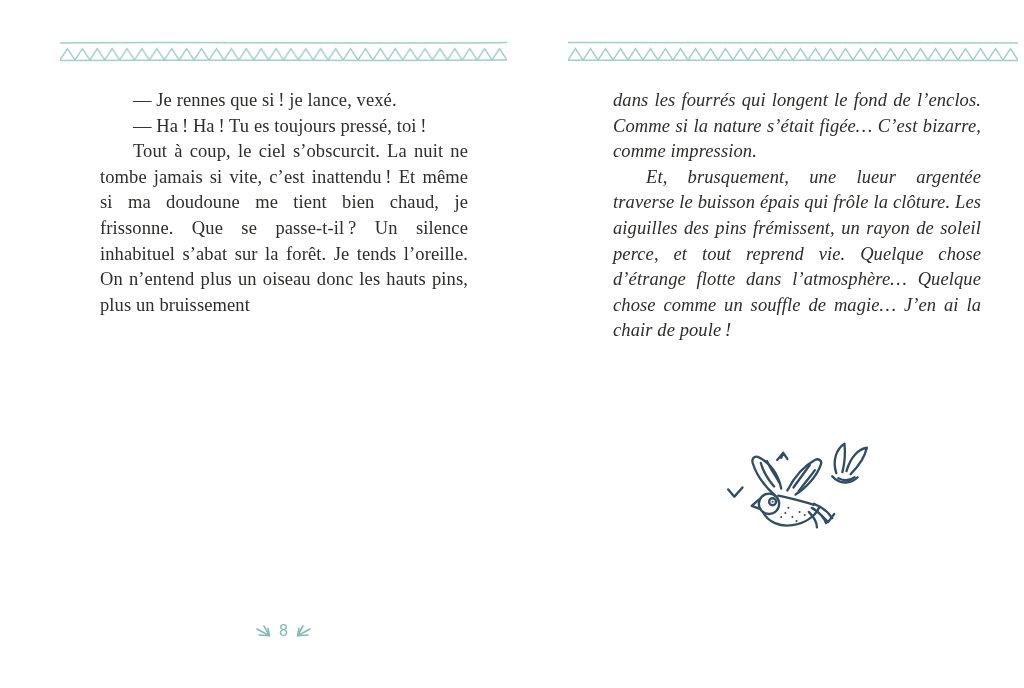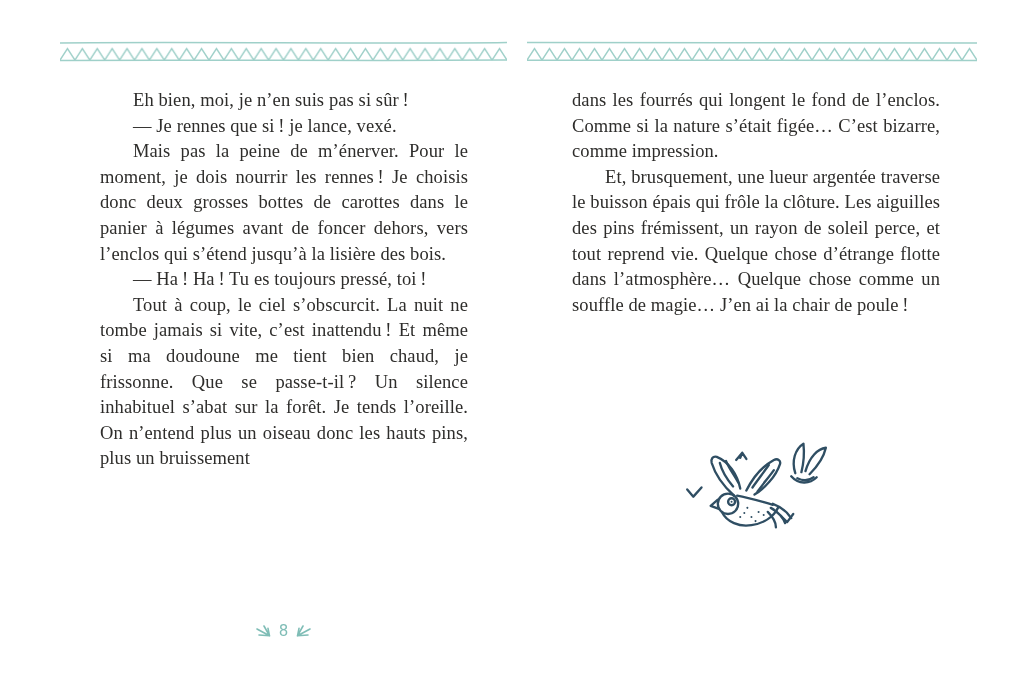--- a/index.html
+++ b/index.html
@@ -9,21 +9,21 @@
     position: relative;
     font-family: "Liberation Serif", "DejaVu Serif", serif;
     overflow: hidden;
   }
   .page {
     position: absolute;
     top: 40px;
     height: 610px;
   }
   .page-left  { left: 60px;  width: 447px; }
-  .page-right { left: 527px; width: 450px; }
+  .page-right { left: 568px; width: 450px; font-style: italic; }
 
   .border-svg {
     display: block;
     width: 100%; height: 22px;
     color: var(--teal, #9fd0c9);
   }
 
   .text-block {
     margin-top: 26px;
     color: var(--ink, #2e2d2b);
@@ -78,23 +78,21 @@
         <pattern id="zzA" width="15" height="22" patternUnits="userSpaceOnUse">
           <path d="M0,20 L7.5,8.5 L15,20" fill="none" stroke="currentColor" stroke-width="1.5"></path>
         </pattern>
       </defs>
       <path d="M0,3 C120,1.4 330,4.2 450,2.4" fill="none" stroke="currentColor" stroke-width="1.5"></path>
       <rect x="0" y="0" width="450" height="22" fill="url(#zzA)"></rect>
       <path d="M0,20.4 C150,19.7 300,21 450,20.1" fill="none" stroke="currentColor" stroke-width="1.5"></path>
     </svg>
 
     <div class="text-block">
-      <p class="indent">Eh bien, moi, je n’en suis pas si sûr !</p>
       <p class="indent">— Je rennes que si ! je lance, vexé.</p>
-      <p class="indent">Mais pas la peine de m’énerver. Pour le moment, je dois nourrir les rennes ! Je choisis donc deux grosses bottes de carottes dans le panier à légumes avant de foncer dehors, vers l’enclos qui s’étend jusqu’à la lisière des bois.</p>
       <p class="indent">— Ha ! Ha ! Tu es toujours pressé, toi !</p>
       <p class="indent">Tout à coup, le ciel s’obscurcit. La nuit ne tombe jamais si vite, c’est inattendu ! Et même si ma doudoune me tient bien chaud, je frissonne. Que se passe-t-il ? Un silence inhabituel s’abat sur la forêt. Je tends l’oreille. On n’entend plus un oiseau donc les hauts pins, plus un bruissement</p>
     </div>
 
     <div class="footer">
       <svg class="sprig" viewBox="0 0 16 14" aria-hidden="true">
         <path d="M1,4 L13.5,10.8 M3,10 L13.5,10.8 M8,1 L13.5,10.8 M12,3.4 L13.5,10.8" fill="none" stroke="currentColor" stroke-width="1.6" stroke-linecap="round"></path>
       </svg>
       <span class="page-number">8</span>
       <svg class="sprig" viewBox="0 0 16 14" aria-hidden="true">

